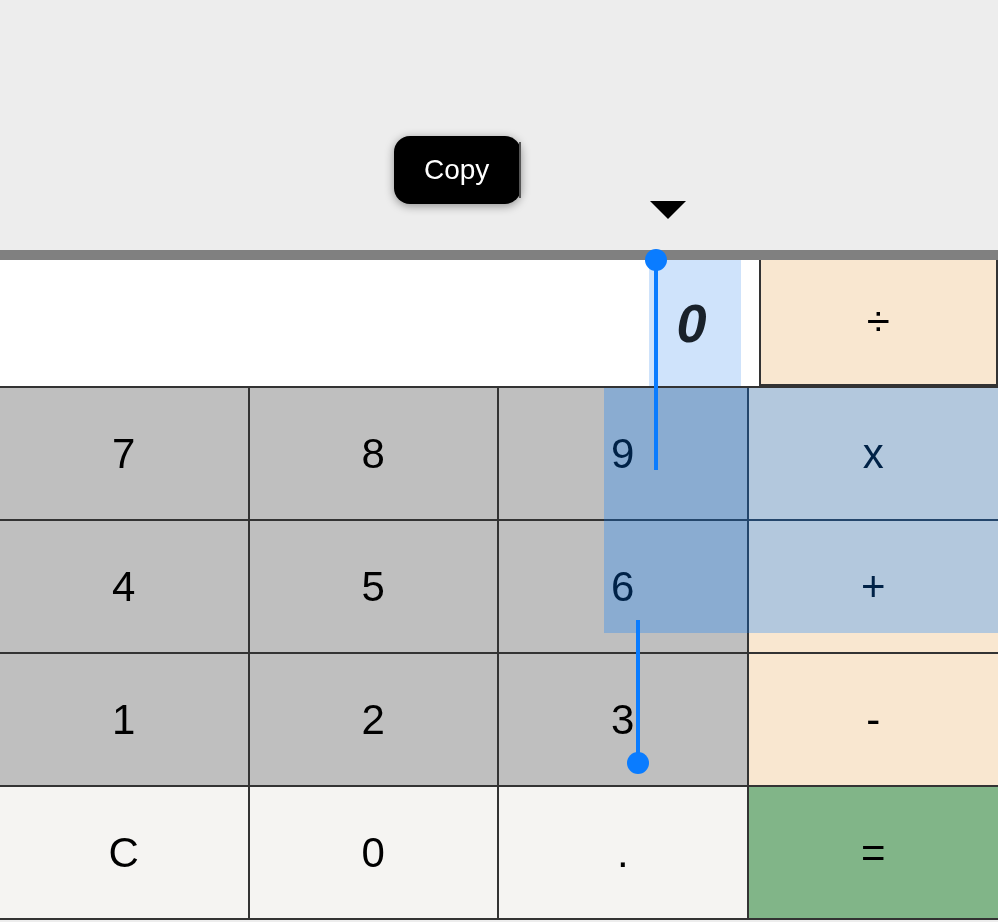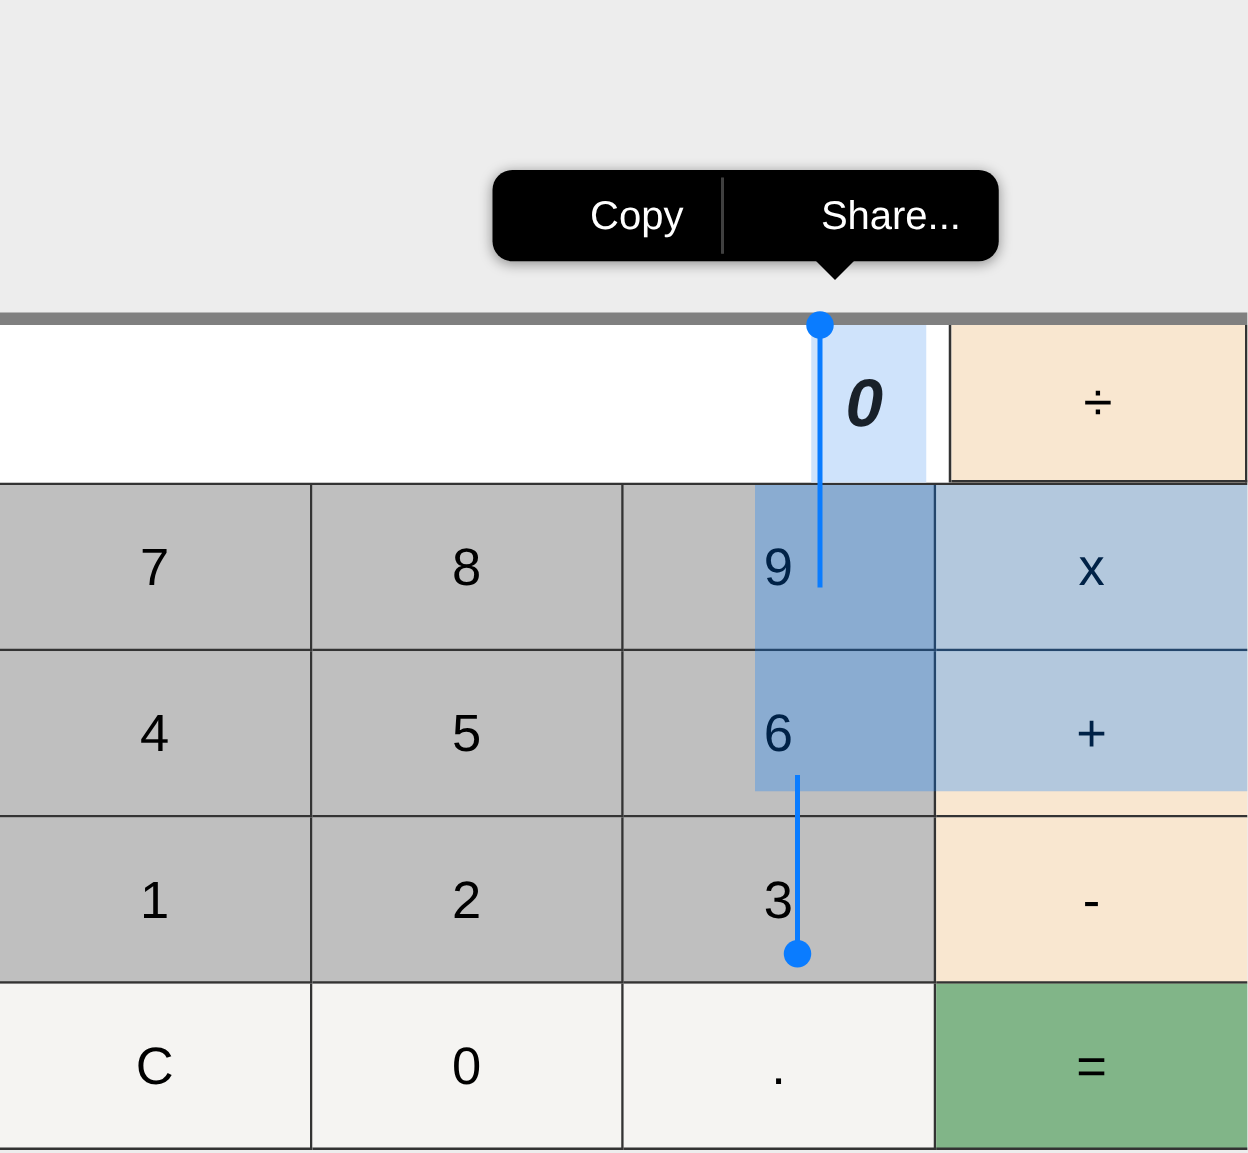--- a/index.html
+++ b/index.html
@@ -117,25 +117,24 @@
     top: 136px;
     left: 394px;
     display: flex;
     background: #000;
     border-radius: 16px;
     z-index: 20;
     box-shadow: 0 2px 10px rgba(0,0,0,0.4);
   }
   .ctx-item {
     color: #fff;
-    font-size: 32px;
+    font-size: 28px;
     padding: 18px 30px;
     cursor: pointer;
     white-space: nowrap;
-    margin-left: 48px;
   }
   .ctx-sep {
     width: 1px;
     background: #555;
     margin: 6px 0;
   }
   .ctx-arrow {
     position: absolute;
     bottom: -15px;
     left: 256px;
@@ -220,15 +219,14 @@
 <div class="sel-caret" style="left:654px; top:260px; height:210px;"></div>
 <div class="sel-dot" style="left:645px; top:249px;"></div>
 
 <div class="sel-caret" style="left:636px; top:620px; height:140px;"></div>
 <div class="sel-dot" style="left:627px; top:752px;"></div>
 
 <div class="ctx-menu">
   <div class="ctx-item"><span>Copy</span></div>
   <div class="ctx-sep"></div>
   <div class="ctx-sep"></div>
-  <div class="ctx-item"><span>Share...</span></div>
   <div class="ctx-arrow"></div>
 </div>
 
 </body></html>

